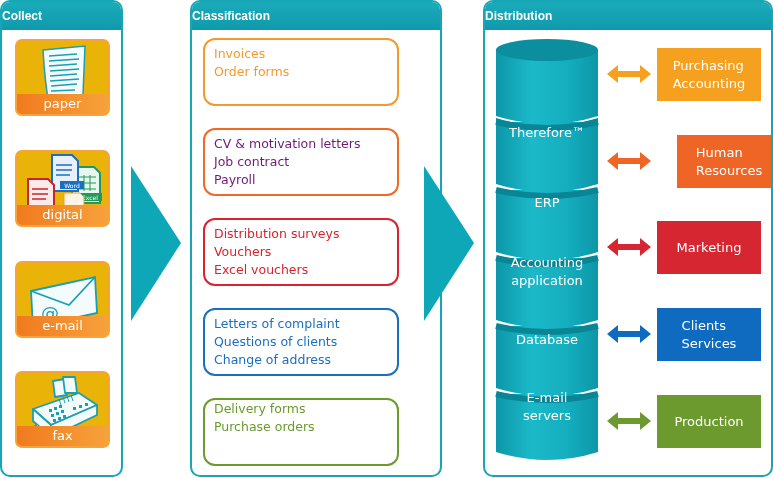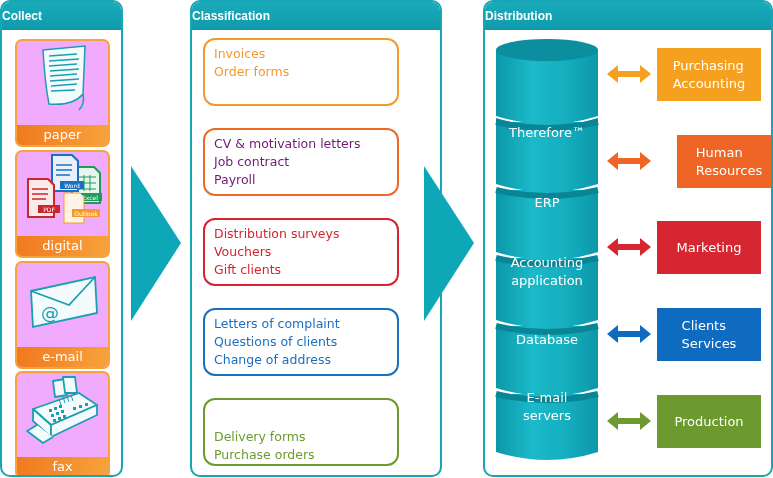--- a/index.html
+++ b/index.html
@@ -28,25 +28,25 @@
   #classification { left: 190px; top: 0; width: 252px; height: 477px; }
   #distribution { left: 483px; top: 0; width: 290px; height: 477px; }
 
   .big-arrow { position: absolute; }
 
   
   .card {
     position: absolute;
     left: 13px;
     width: 95px;
-    height: 108px;
+    height: 77px;
     border: 2px solid #f7a23b;
     border-radius: 7px;
     overflow: hidden;
-    background: #f0abfc;
+    background: #eab308;
   }
   .card .icon-area {
     position: absolute; left: 0; top: 0; width: 100%; height: 74px;
     display: flex; align-items: center; justify-content: center;
   }
   .card .card-label {
     position: absolute; left: 0; bottom: 0; width: 100%; height: 20px;
     background: linear-gradient(90deg, #f07a1f, #f7a23b);
     color: #fff;
     font-family: "DejaVu Sans", sans-serif;
@@ -61,21 +61,21 @@
     left: 11px;
     width: 196px;
     height: 68px;
     border: 2px solid;
     border-radius: 12px;
     padding: 5px 0 0 9px;
     font-family: "DejaVu Sans", sans-serif;
     font-size: 12.5px;
     line-height: 18px;
   }
-  .cls-box.two { padding-top: 28px; }
+  .cls-box.two { padding-top: 0; }
 
   
   .cyl-wrap { position: absolute; left: 10px; top: 36px; width: 104px; height: 430px; }
   .seg {
     position: absolute; left: 0; width: 104px;
     color: #fff; font-family: "DejaVu Sans", sans-serif; font-size: 13px;
     text-align: center;
   }
   .seg-label { position: absolute; left: 0; width: 100%; line-height: 18px; margin-top: 44px; }
 
@@ -220,21 +220,21 @@
     <div>Order forms</div>
   </div>
   <div class="cls-box" style="top:126px; border-color:#ef6a25; color:#701a75;">
     <div>CV &amp; motivation letters</div>
     <div>Job contract</div>
     <div>Payroll</div>
   </div>
   <div class="cls-box" style="top:216px; border-color:#d9232f; color:#d9232f;">
     <div>Distribution surveys</div>
     <div>Vouchers</div>
-    <div>Gift clients</div>
+    <div>Excel vouchers</div>
   </div>
   <div class="cls-box" style="top:306px; border-color:#1b6fbf; color:#1b6fbf;">
     <div>Letters of complaint</div>
     <div>Questions of clients</div>
     <div>Change of address</div>
   </div>
   <div class="cls-box two" style="top:396px; border-color:#6c9a2d; color:#6c9a2d;">
     <div>Delivery forms</div>
     <div>Purchase orders</div>
   </div>

